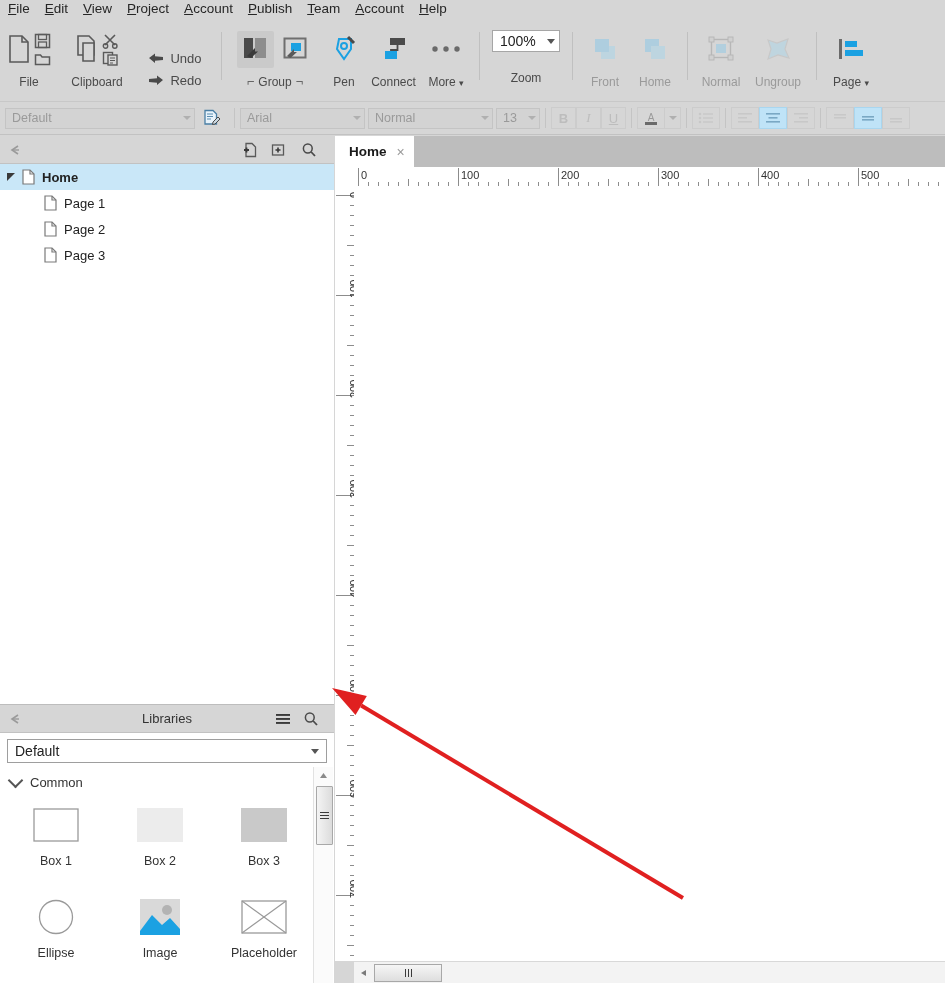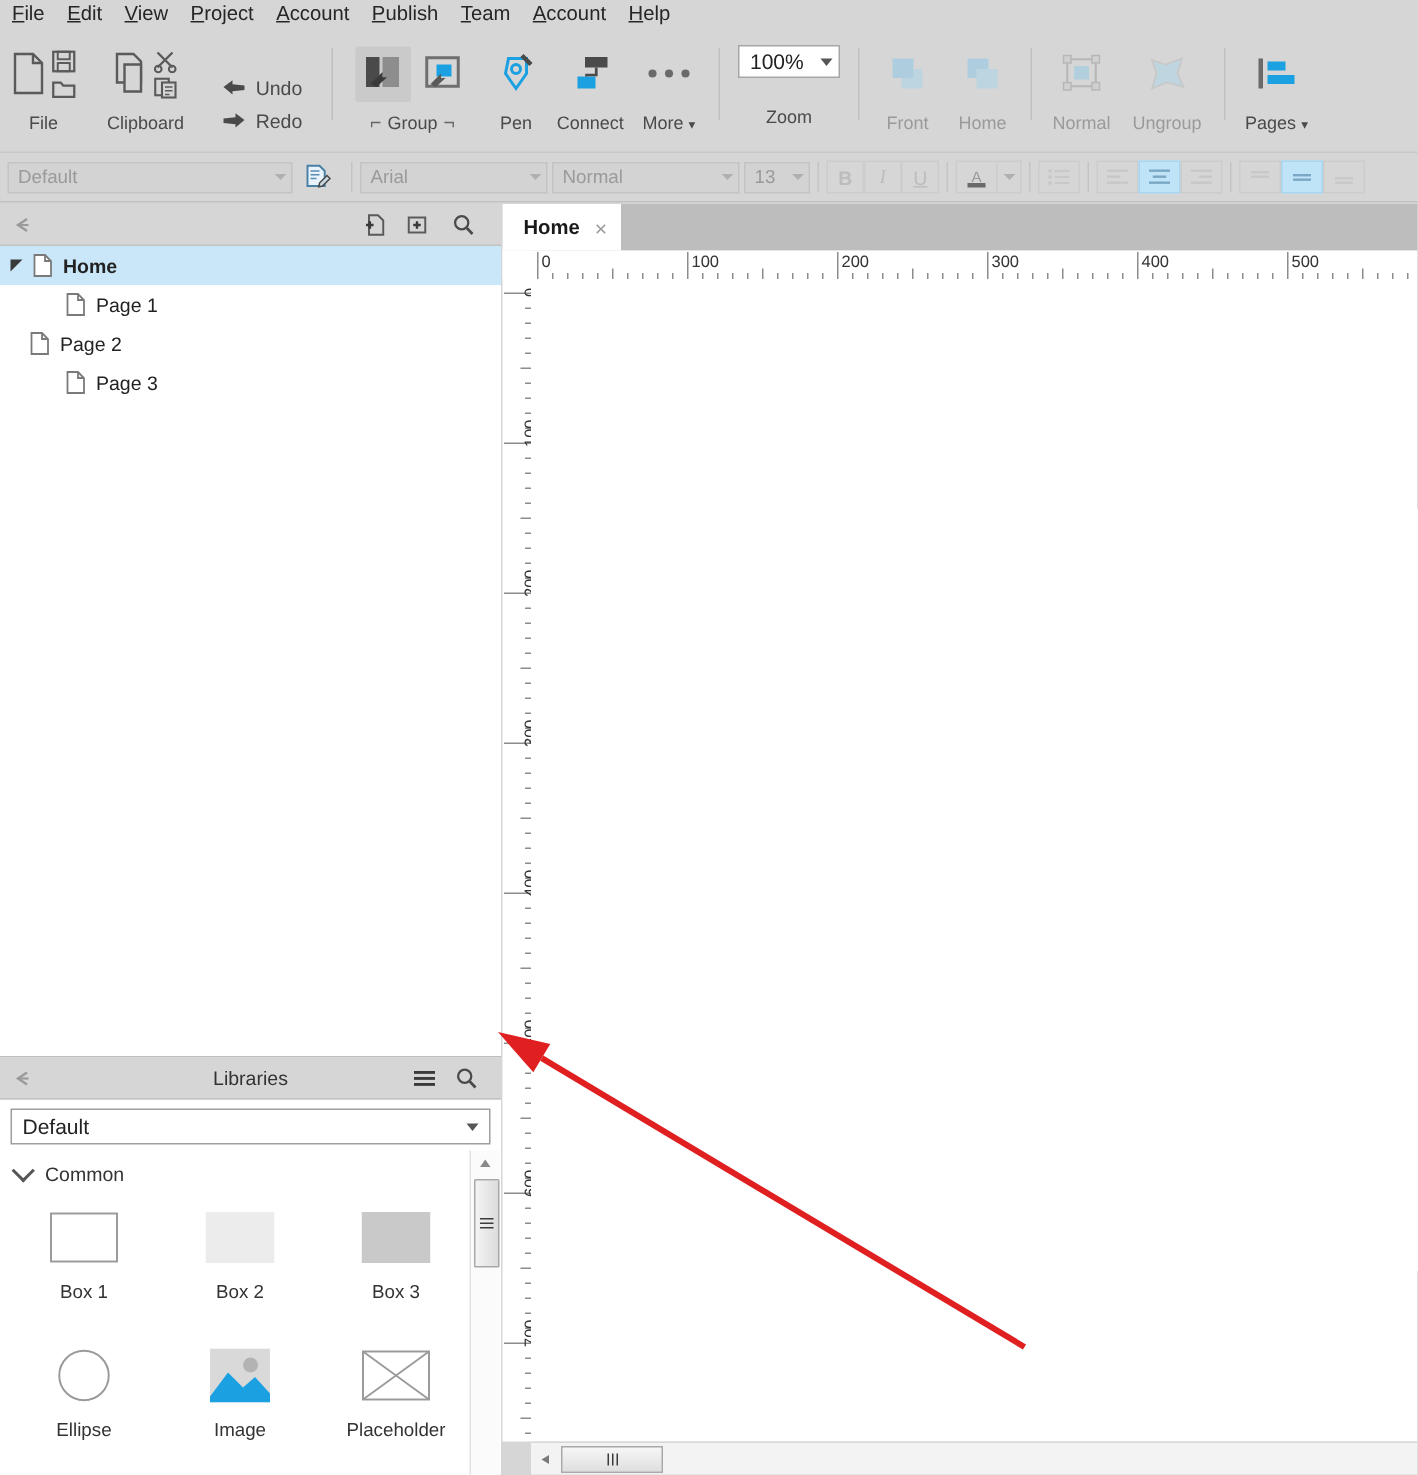--- a/index.html
+++ b/index.html
@@ -350,21 +350,21 @@
       <div class="ricons">
         <span class="icbtn">
           <svg width="30" height="26" viewBox="0 0 30 26">
               <rect x="3" y="3" width="3" height="20" fill="#6a6a6a"></rect>
               <rect x="9" y="5" width="12" height="6" fill="#1ba1e2"></rect>
               <rect x="9" y="14" width="18" height="6" fill="#1ba1e2"></rect>
             </svg>
         </span>
       </div>
       <div class="rlabel">
-        <span>Pages</span>
+        <span>Page</span>
         <span style="font-size:9px;">▾</span>
       </div>
     </div>
   </div>
 
   <div class="fmtbar">
     <div class="fcombo" style="width:190px;">
       <span>Default</span>
       <span class="caret-d"></span>
     </div>
@@ -499,21 +499,21 @@
         </div>
         <div class="trow" style="padding-left: 44px;">
           <span class="pgicon">
             <svg width="13" height="16" viewBox="0 0 13 16">
               <path d="M1 1h7l4 4v10H1z" fill="#fff" stroke="#7a7a7a" stroke-width="1.2"></path>
               <path d="M8 1v4h4" fill="none" stroke="#7a7a7a" stroke-width="1.2"></path>
             </svg>
           </span>
           <span>Page 1</span>
         </div>
-        <div class="trow" style="padding-left: 20px;">
+        <div class="trow" style="padding-left: 44px;">
           <span class="pgicon">
             <svg width="13" height="16" viewBox="0 0 13 16">
               <path d="M1 1h7l4 4v10H1z" fill="#fff" stroke="#7a7a7a" stroke-width="1.2"></path>
               <path d="M8 1v4h4" fill="none" stroke="#7a7a7a" stroke-width="1.2"></path>
             </svg>
           </span>
           <span>Page 2</span>
         </div>
         <div class="trow" style="padding-left: 44px;">
           <span class="pgicon">

